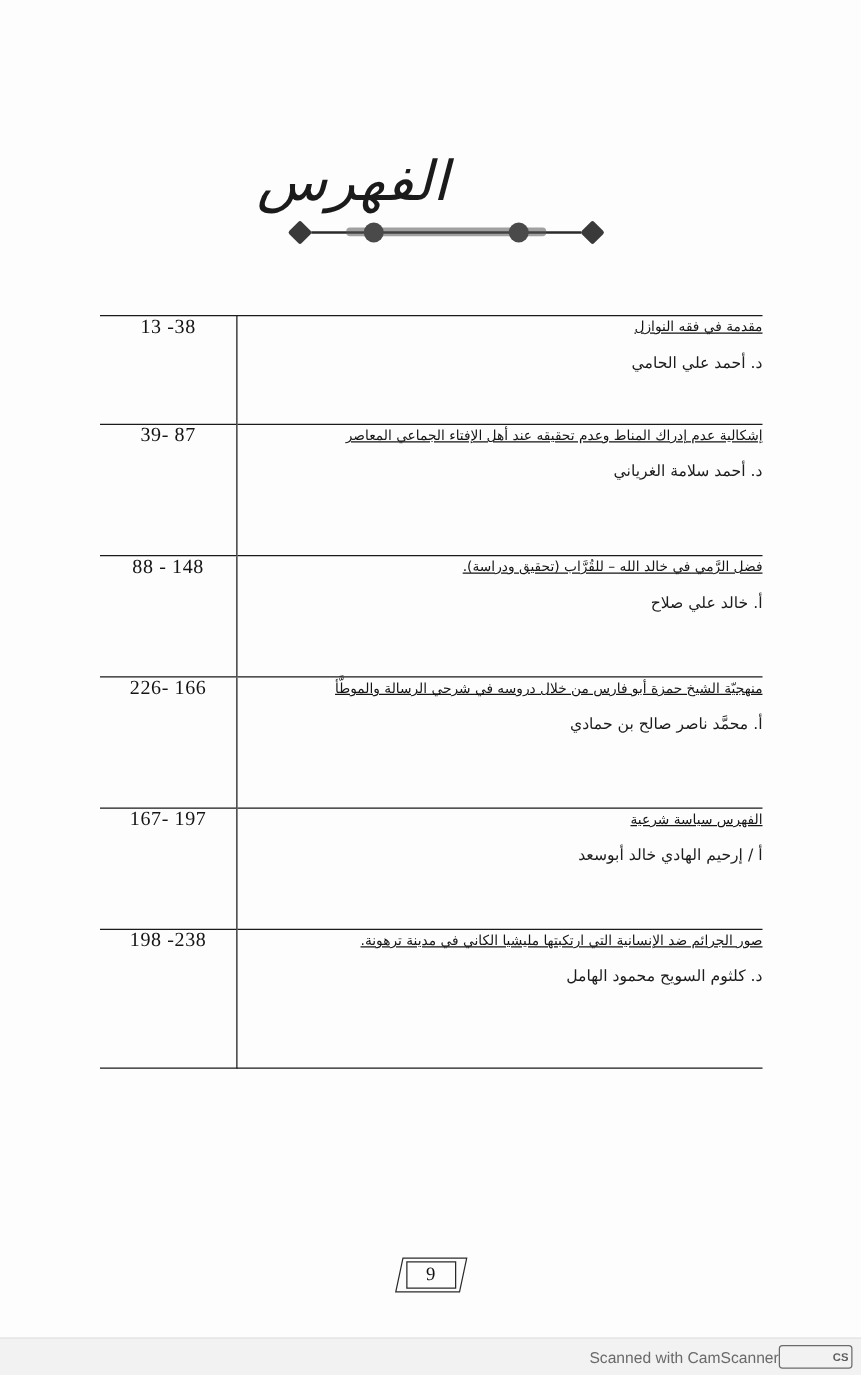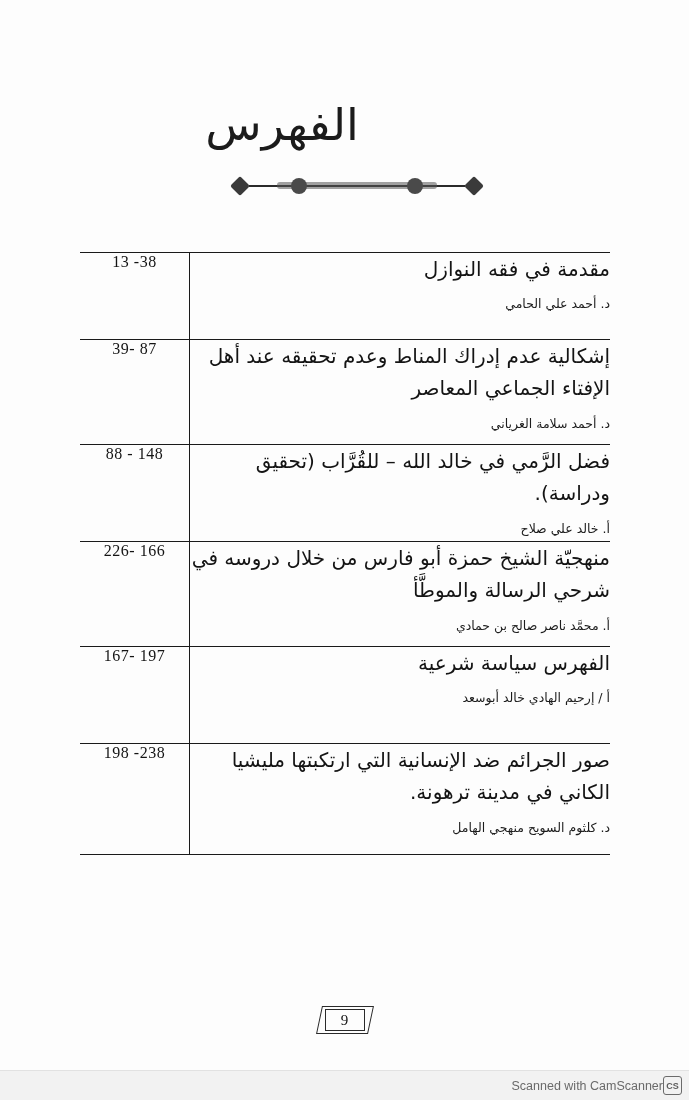--- a/index.html
+++ b/index.html
@@ -18,24 +18,25 @@
 
   .page {
     position: absolute;
     inset: 0;
     background: #fdfdfd;
   }
 
   
   .title-block {
     position: absolute;
-    top: 99px;
+    top: 120px;
     left: 0;
     width: 565px;
     text-align: center;
+    font-style: italic;
   }
   .title-word {
     font-family: "DejaVu Sans", sans-serif;
     font-size: 44px;
     color: #1b1b1b;
     letter-spacing: 0px;
     display: inline-block;
     transform: scaleX(1.05);
     font-weight: 500;
   }
@@ -113,25 +114,26 @@
     padding: 9px 12px 12px 12px;
     text-align: right;
   }
   .col-pages {
     width: 109px;
     text-align: center;
     position: relative;
   }
 
   .entry-title {
-    font-size: 20px;
+    font-size: 11px;
     line-height: 1.62;
     color: #141414;
     direction: rtl;
     font-weight: 500;
+    text-decoration: underline;
   }
   .entry-author {
     font-size: 12.5px;
     line-height: 1.5;
     color: #1c1c1c;
     direction: rtl;
     margin-top: 10px;
     text-align: right;
   }
 
@@ -219,20 +221,21 @@
     border-radius: 3px;
     display: flex;
     align-items: center;
     justify-content: center;
     font-size: 9px;
     font-weight: bold;
     color: #5d5d5d;
     font-family: "Liberation Sans", sans-serif;
     margin-right: 7px;
     flex: none;
+    padding-left: 40px;
   }
   .cs-text {
     font-family: "Liberation Sans", sans-serif;
     font-size: 12.5px;
     color: #6a6a6a;
     direction: ltr;
     margin-left: 15px;
   }
 </style>
 </head>
@@ -311,21 +314,21 @@
         <td class="col-pages">
           <div class="pages-wrap">
             <span class="pages">167- 197</span>
           </div>
         </td>
       </tr>
 
       <tr class="r6">
         <td class="col-title">
           <div class="entry-title">صور الجرائم ضد الإنسانية التي ارتكبتها مليشيا الكاني في مدينة ترهونة.</div>
-          <div class="entry-author">د. كلثوم السويح منهجي الهامل</div>
+          <div class="entry-author">د. كلثوم السويح محمود الهامل</div>
         </td>
         <td class="col-pages">
           <div class="pages-wrap">
             <span class="pages">198 -238</span>
           </div>
         </td>
       </tr>
     </tbody>
   </table>
 

